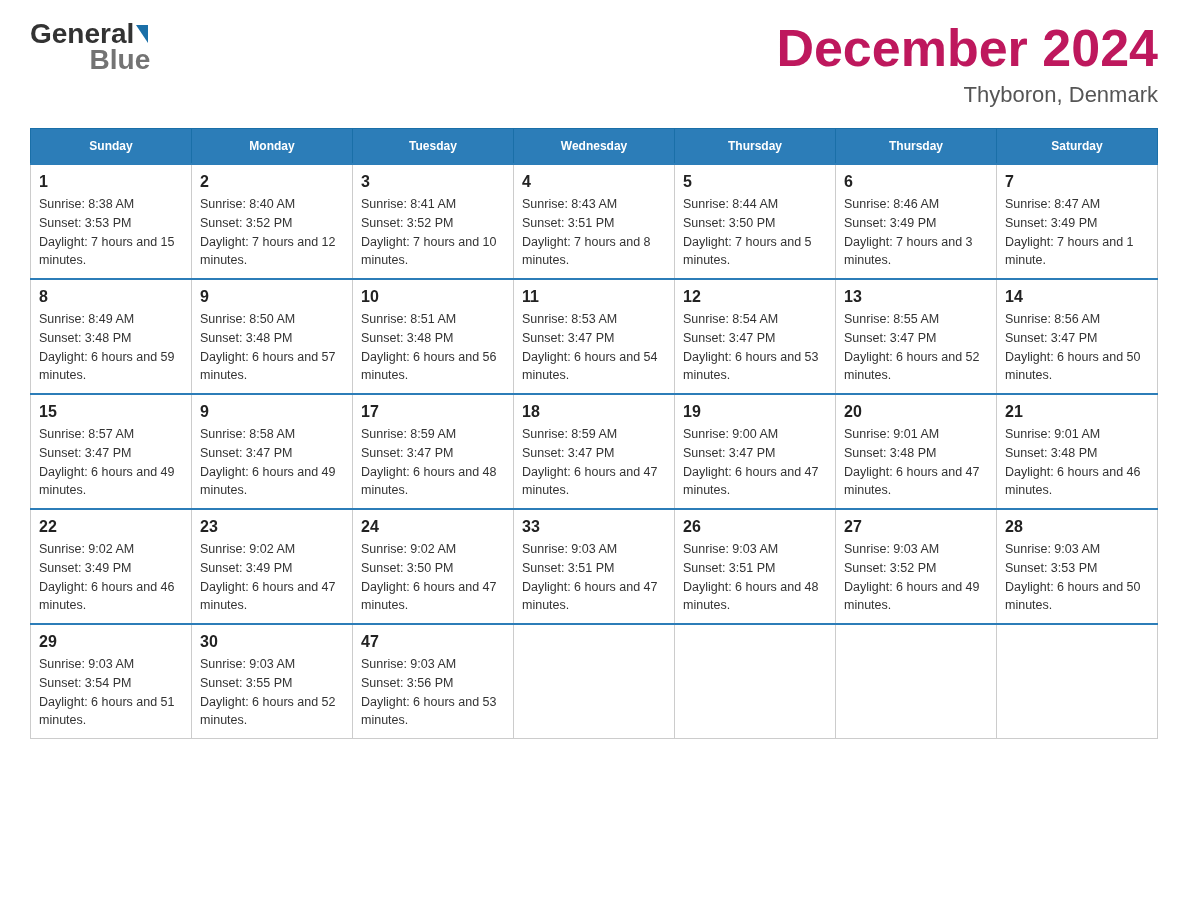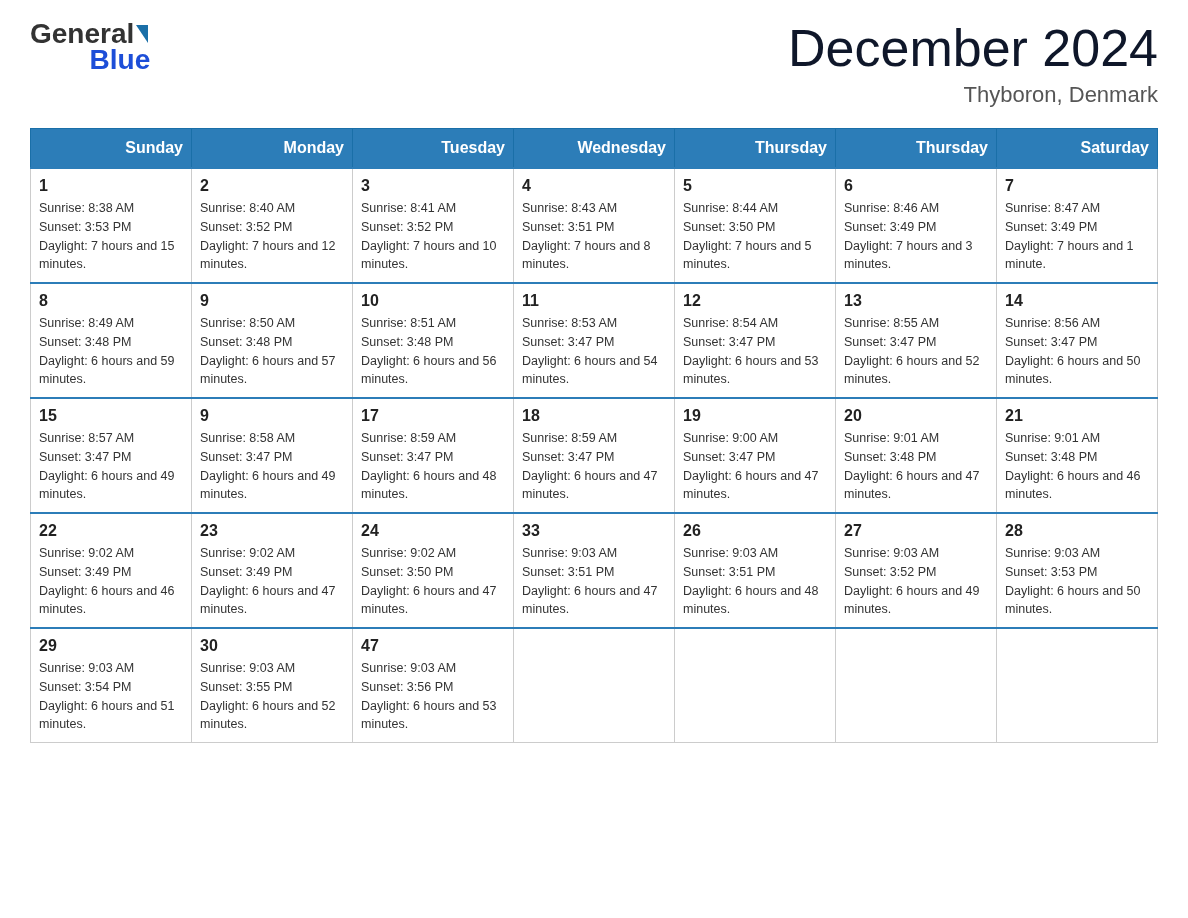--- a/index.html
+++ b/index.html
@@ -19,41 +19,41 @@
     .logo {
       display: flex;
       flex-direction: column;
       align-items: flex-end;
     }
     .title-area {
       text-align: right;
     }
     .calendar-title {
       font-size: 52px;
-      font-weight: normal;
-      color: #0f172a;
+      font-weight: bold;
+      color: #be185d;
       line-height: 1.1;
     }
     .calendar-subtitle {
       font-size: 22px;
       color: #555;
       margin-top: 5px;
     }
     .calendar {
       width: 100%;
       border-collapse: collapse;
       border: 1px solid #999;
     }
     .calendar th {
       background-color: #2c7db8;
       color: #fff;
-      font-size: 16px;
+      font-size: 12px;
       font-weight: bold;
       padding: 10px 8px;
-      text-align: right;
+      text-align: center;
       border: 1px solid #1a6fa8;
     }
     .calendar td {
       vertical-align: top;
       padding: 8px 8px;
       border: 1px solid #ccc;
       font-size: 13px;
       color: #333;
       width: 14.28%;
       min-height: 100px;
@@ -83,21 +83,21 @@
 </head>
 <body>
 
 <div class="header-area">
   <div class="logo">
   <div style="display:flex;align-items:center;line-height:1;">
     <span style="font-size:28px;font-weight:bold;color:#333;">General</span>
     <span style="display:inline-block;width:0;height:0;border-left:12px solid transparent;border-right:0;border-top:18px solid #1a6fa8;margin:0 2px;vertical-align:middle;"></span>
   </div>
   <div style="display:flex;align-items:center;margin-top:-4px;margin-left:0;">
-    <span style="font-size:28px;font-weight:bold;color:#1d4ed8;margin-left:2px;">Blue</span>
+    <span style="font-size:28px;font-weight:bold;color:#737373;margin-left:2px;">Blue</span>
   </div>
 </div>
   <div class="title-area">
     <div class="calendar-title">December 2024</div>
     <div class="calendar-subtitle">Thyboron, Denmark</div>
   </div>
 </div>
 
 <table class="calendar">
   <thead>

